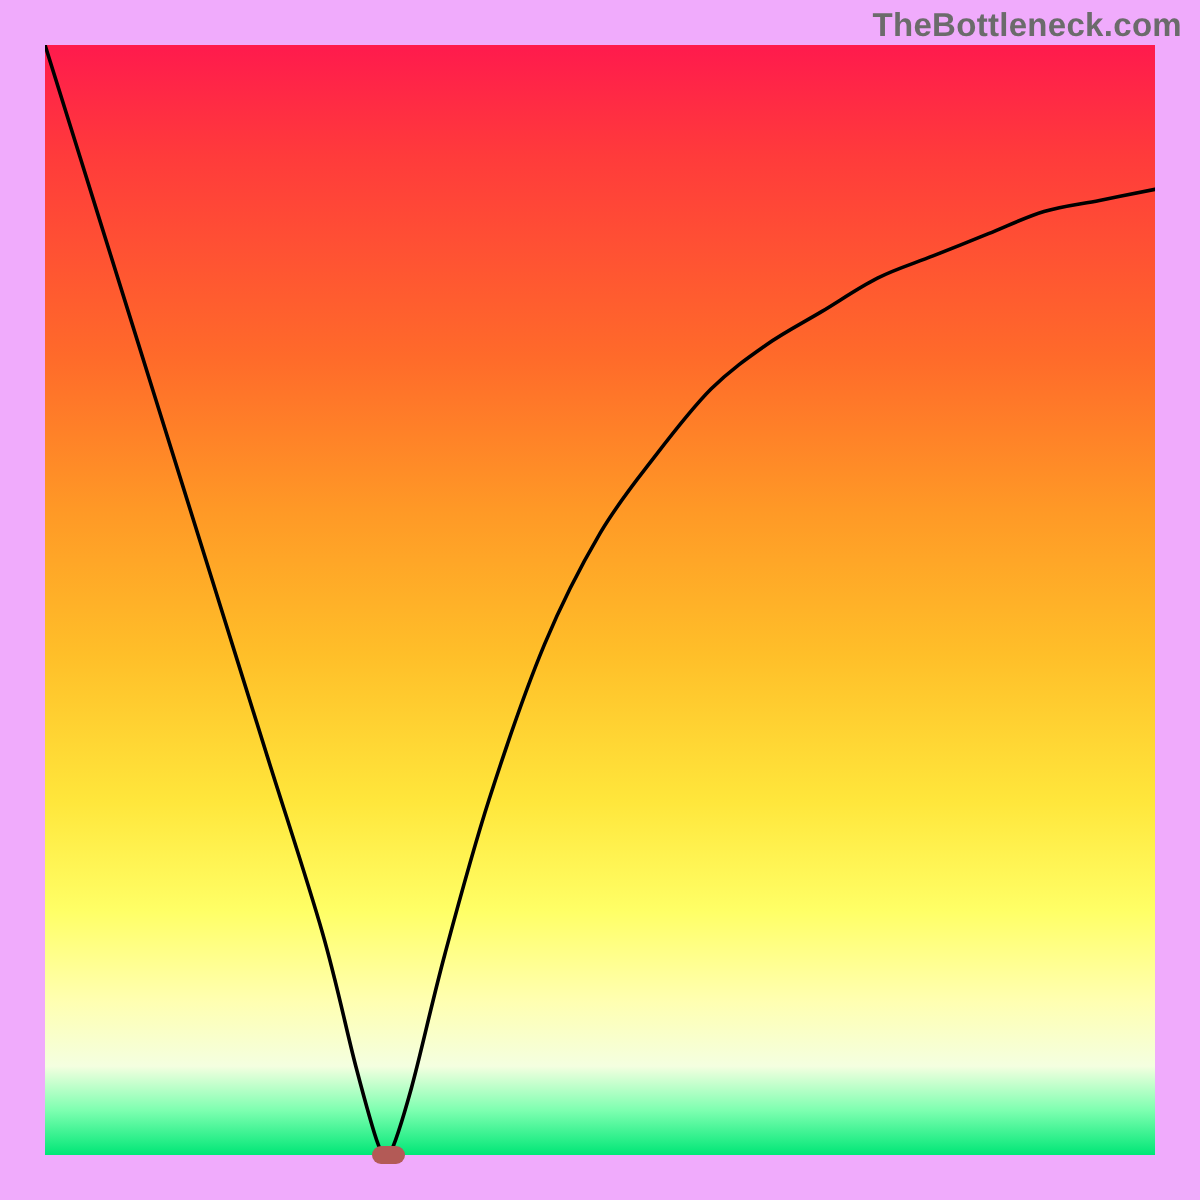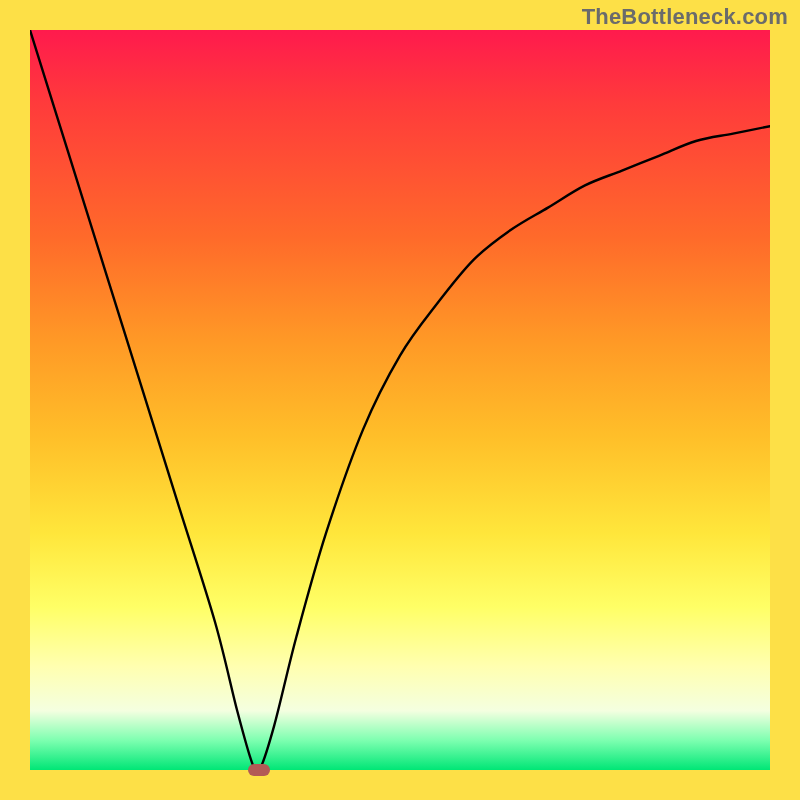--- a/index.html
+++ b/index.html
@@ -9,21 +9,21 @@
     height: 800px;
     background: #000;
     overflow: hidden;
   }
   .frame {
     position: absolute;
     left: 0;
     top: 0;
     width: 800px;
     height: 800px;
-    background: #fde047;
+    background: #f0abfc;
   }
   .plot {
     position: absolute;
     left: 30px;
     top: 30px;
     width: 740px;
     height: 740px;
     background: linear-gradient(to bottom,
       #ff1a4d 0%,
       #ff3b3b 10%,

